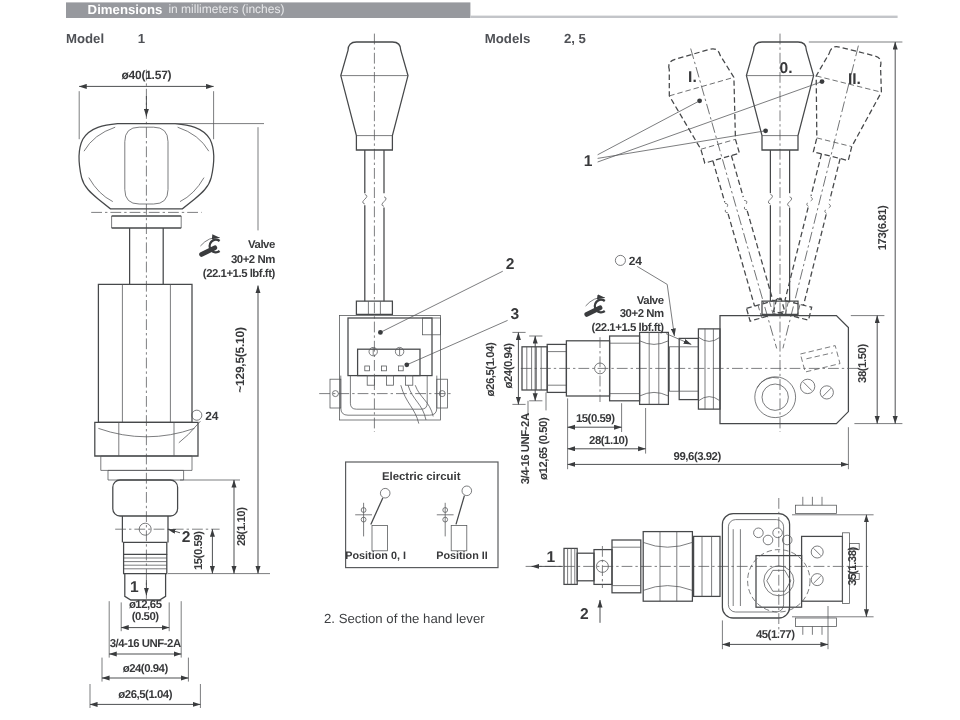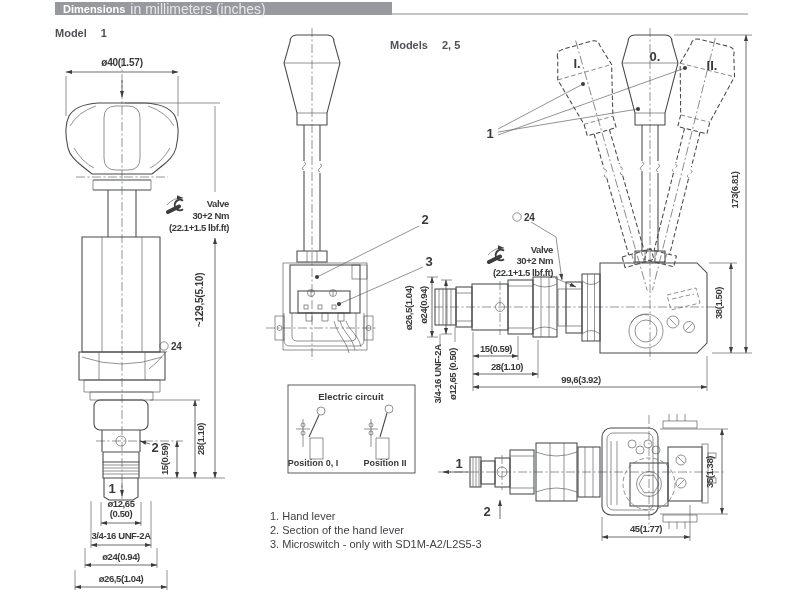--- a/index.html
+++ b/index.html
@@ -1,25 +1,25 @@
 <!DOCTYPE html>
 <html><head>
 <meta charset="utf-8">
 <style>
   html,body{margin:0;padding:0;background:#fff;}
   .page{position:relative;width:800px;height:600px;background:#ffffff;overflow:hidden;
         font-family:"Liberation Sans",sans-serif;}
   .bar{position:absolute;left:55px;top:2px;width:337px;height:13px;background:#97999e;
-       display:flex;align-items:center;gap:5px;padding-left:8px;box-sizing:border-box;}
+       display:flex;align-items:center;gap:5px;padding-left:18px;box-sizing:border-box;}
   .bar .bt{color:#ffffff;font-size:11px;font-weight:bold;}
-  .bar .bs{color:#e7e8ea;font-size:14px;}
+  .bar .bs{color:#e7e8ea;font-size:10px;}
   .bar-rule{position:absolute;left:392px;top:13px;width:356px;height:2px;background:#c3c5c9;}
-  .model{position:absolute;top:27px;display:flex;gap:14px;color:#4f5156;
+  .model{position:absolute;top:27px;display:flex;gap:28px;color:#4f5156;
          font-size:11px;font-weight:bold;}
-  .m1{left:55px;} .m23{left:390px;margin-top:12px;}
+  .m1{left:55px;} .m23{left:404px;}
   .notes{position:absolute;left:270px;top:509px;color:#3f4144;font-size:11px;line-height:14px;}
   .notes .sub{padding-left:14px;}
   svg{position:absolute;left:0;top:0;}
   .o{fill:none;stroke:#46484a;stroke-width:1.05;}
   .th{fill:none;stroke:#56585a;stroke-width:0.65;}
   .dash{stroke-dasharray:4.5 2.5;}
   .cl{fill:none;stroke:#5a5c5e;stroke-width:0.65;stroke-dasharray:9 2.5 2 2.5;}
   .dim{fill:none;stroke:#46484a;stroke-width:0.8;}
   .dot{fill:#3a3c3e;stroke:none;}
   text{font-family:"Liberation Sans",sans-serif;fill:#38393b;stroke:none;}
@@ -370,18 +370,16 @@
       <text class="t9" transform="rotate(-90 713 472)" x="713" y="472" text-anchor="middle">35(1.38)</text>
 
       <line class="th" x1="602" y1="517" x2="602" y2="541"></line>
       <line class="th" x1="690" y1="505" x2="690" y2="541"></line>
       <line class="dim" x1="602" y1="537" x2="690" y2="537" marker-start="url(#ar)" marker-end="url(#ar)"></line>
       <text class="t9" x="646" y="532" text-anchor="middle">45(1.77)</text>
     </g>
   </svg>
 
   <div class="notes">
-    <div>1. Hand lever</div>
     <div>2. Section of the hand lever</div>
-    <div>3. Microswitch - only with SD1M-A2/L2S5-3</div>
   </div>
 
 </div>
 
 </body></html>

